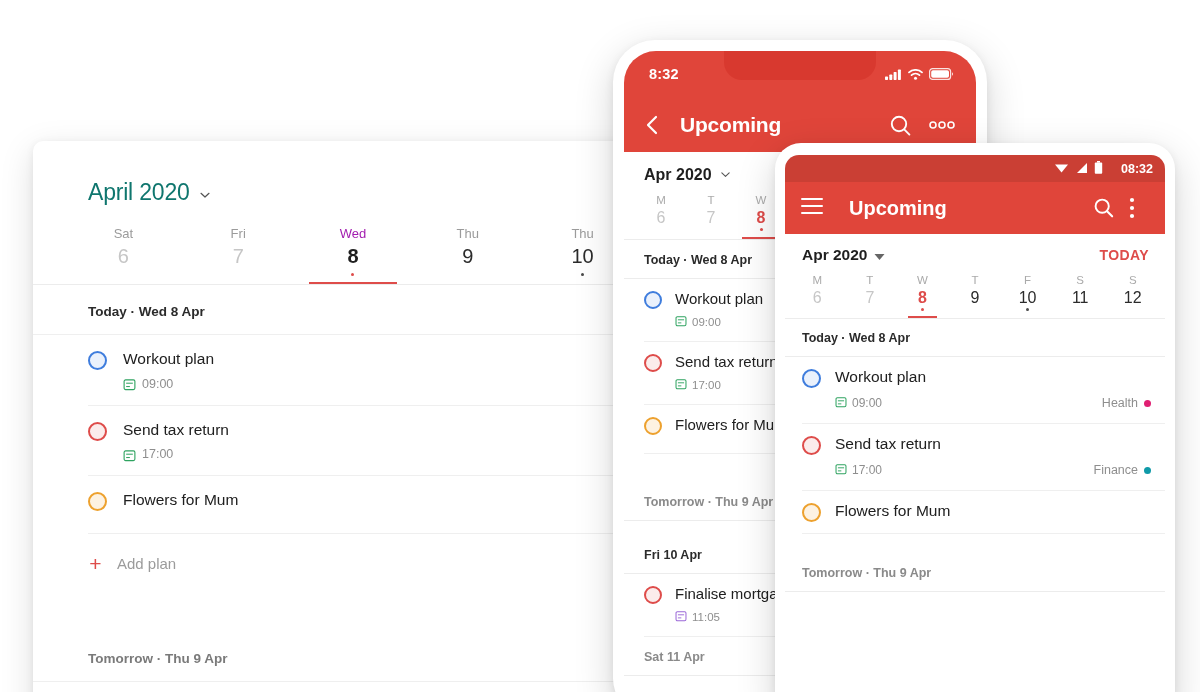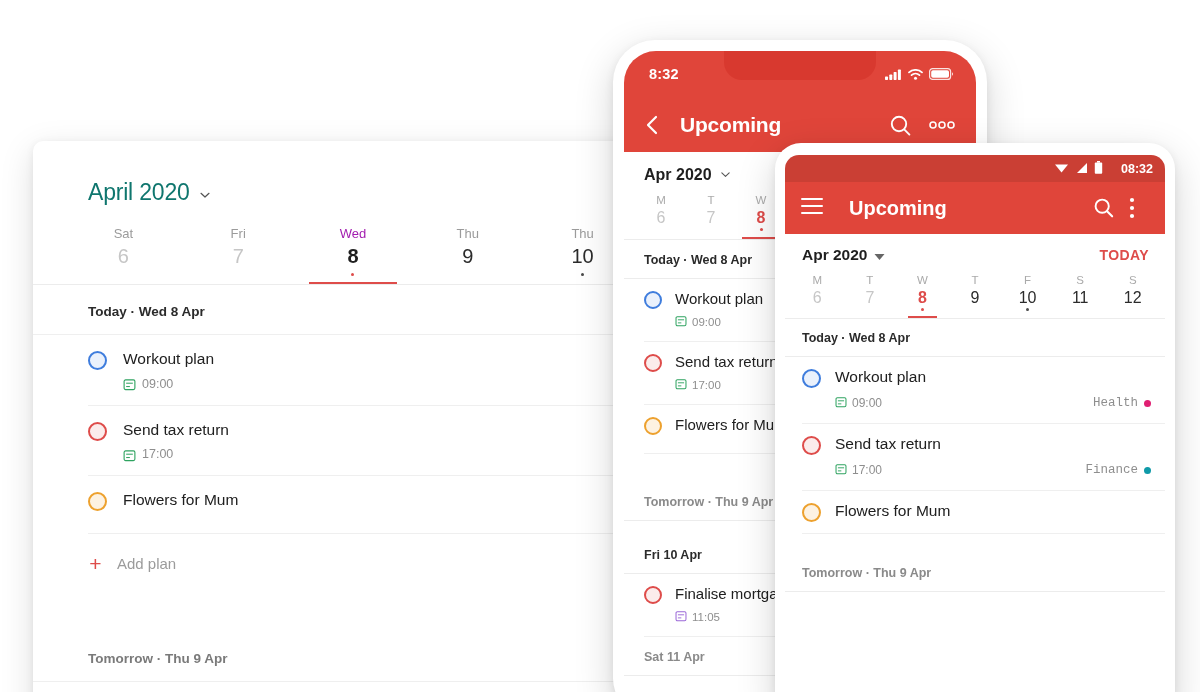--- a/index.html
+++ b/index.html
@@ -150,21 +150,21 @@
   .and-section { font-size:12.5px; font-weight:bold; color:#2b2b2b; padding:12px 0 11px 17px;}
   .and-section.muted { color:#8a8a8a;}
   .and-task { display:flex; padding:11px 14px 11px 17px; align-items:flex-start;}
   .and-task .chk { width:19px; height:19px;}
   .and-tbody { margin-left:14px; flex:1;}
   .and-ttitle { font-size:15.5px; color:#202020;}
   .and-row2 { display:flex; align-items:center; margin-top:8px;}
   .and-meta { display:flex; align-items:center; gap:5px;}
   .and-time2 { font-size:12px; color:#8e8e8e;}
   .and-proj { margin-left:auto; display:flex; align-items:center; gap:6px;}
-  .and-projname { font-size:12.5px; color:#8e8e8e;font-family:Liberation Mono, monospace;}
+  .and-projname { font-size:12.5px; color:#8e8e8e;}
   .pdot { width:7px;height:7px;border-radius:50%; }
   .and-gap { height:20px; }
 </style>
 </head>
 <body>
 
 <div id="stage">
 
   <div id="desktop">
 

